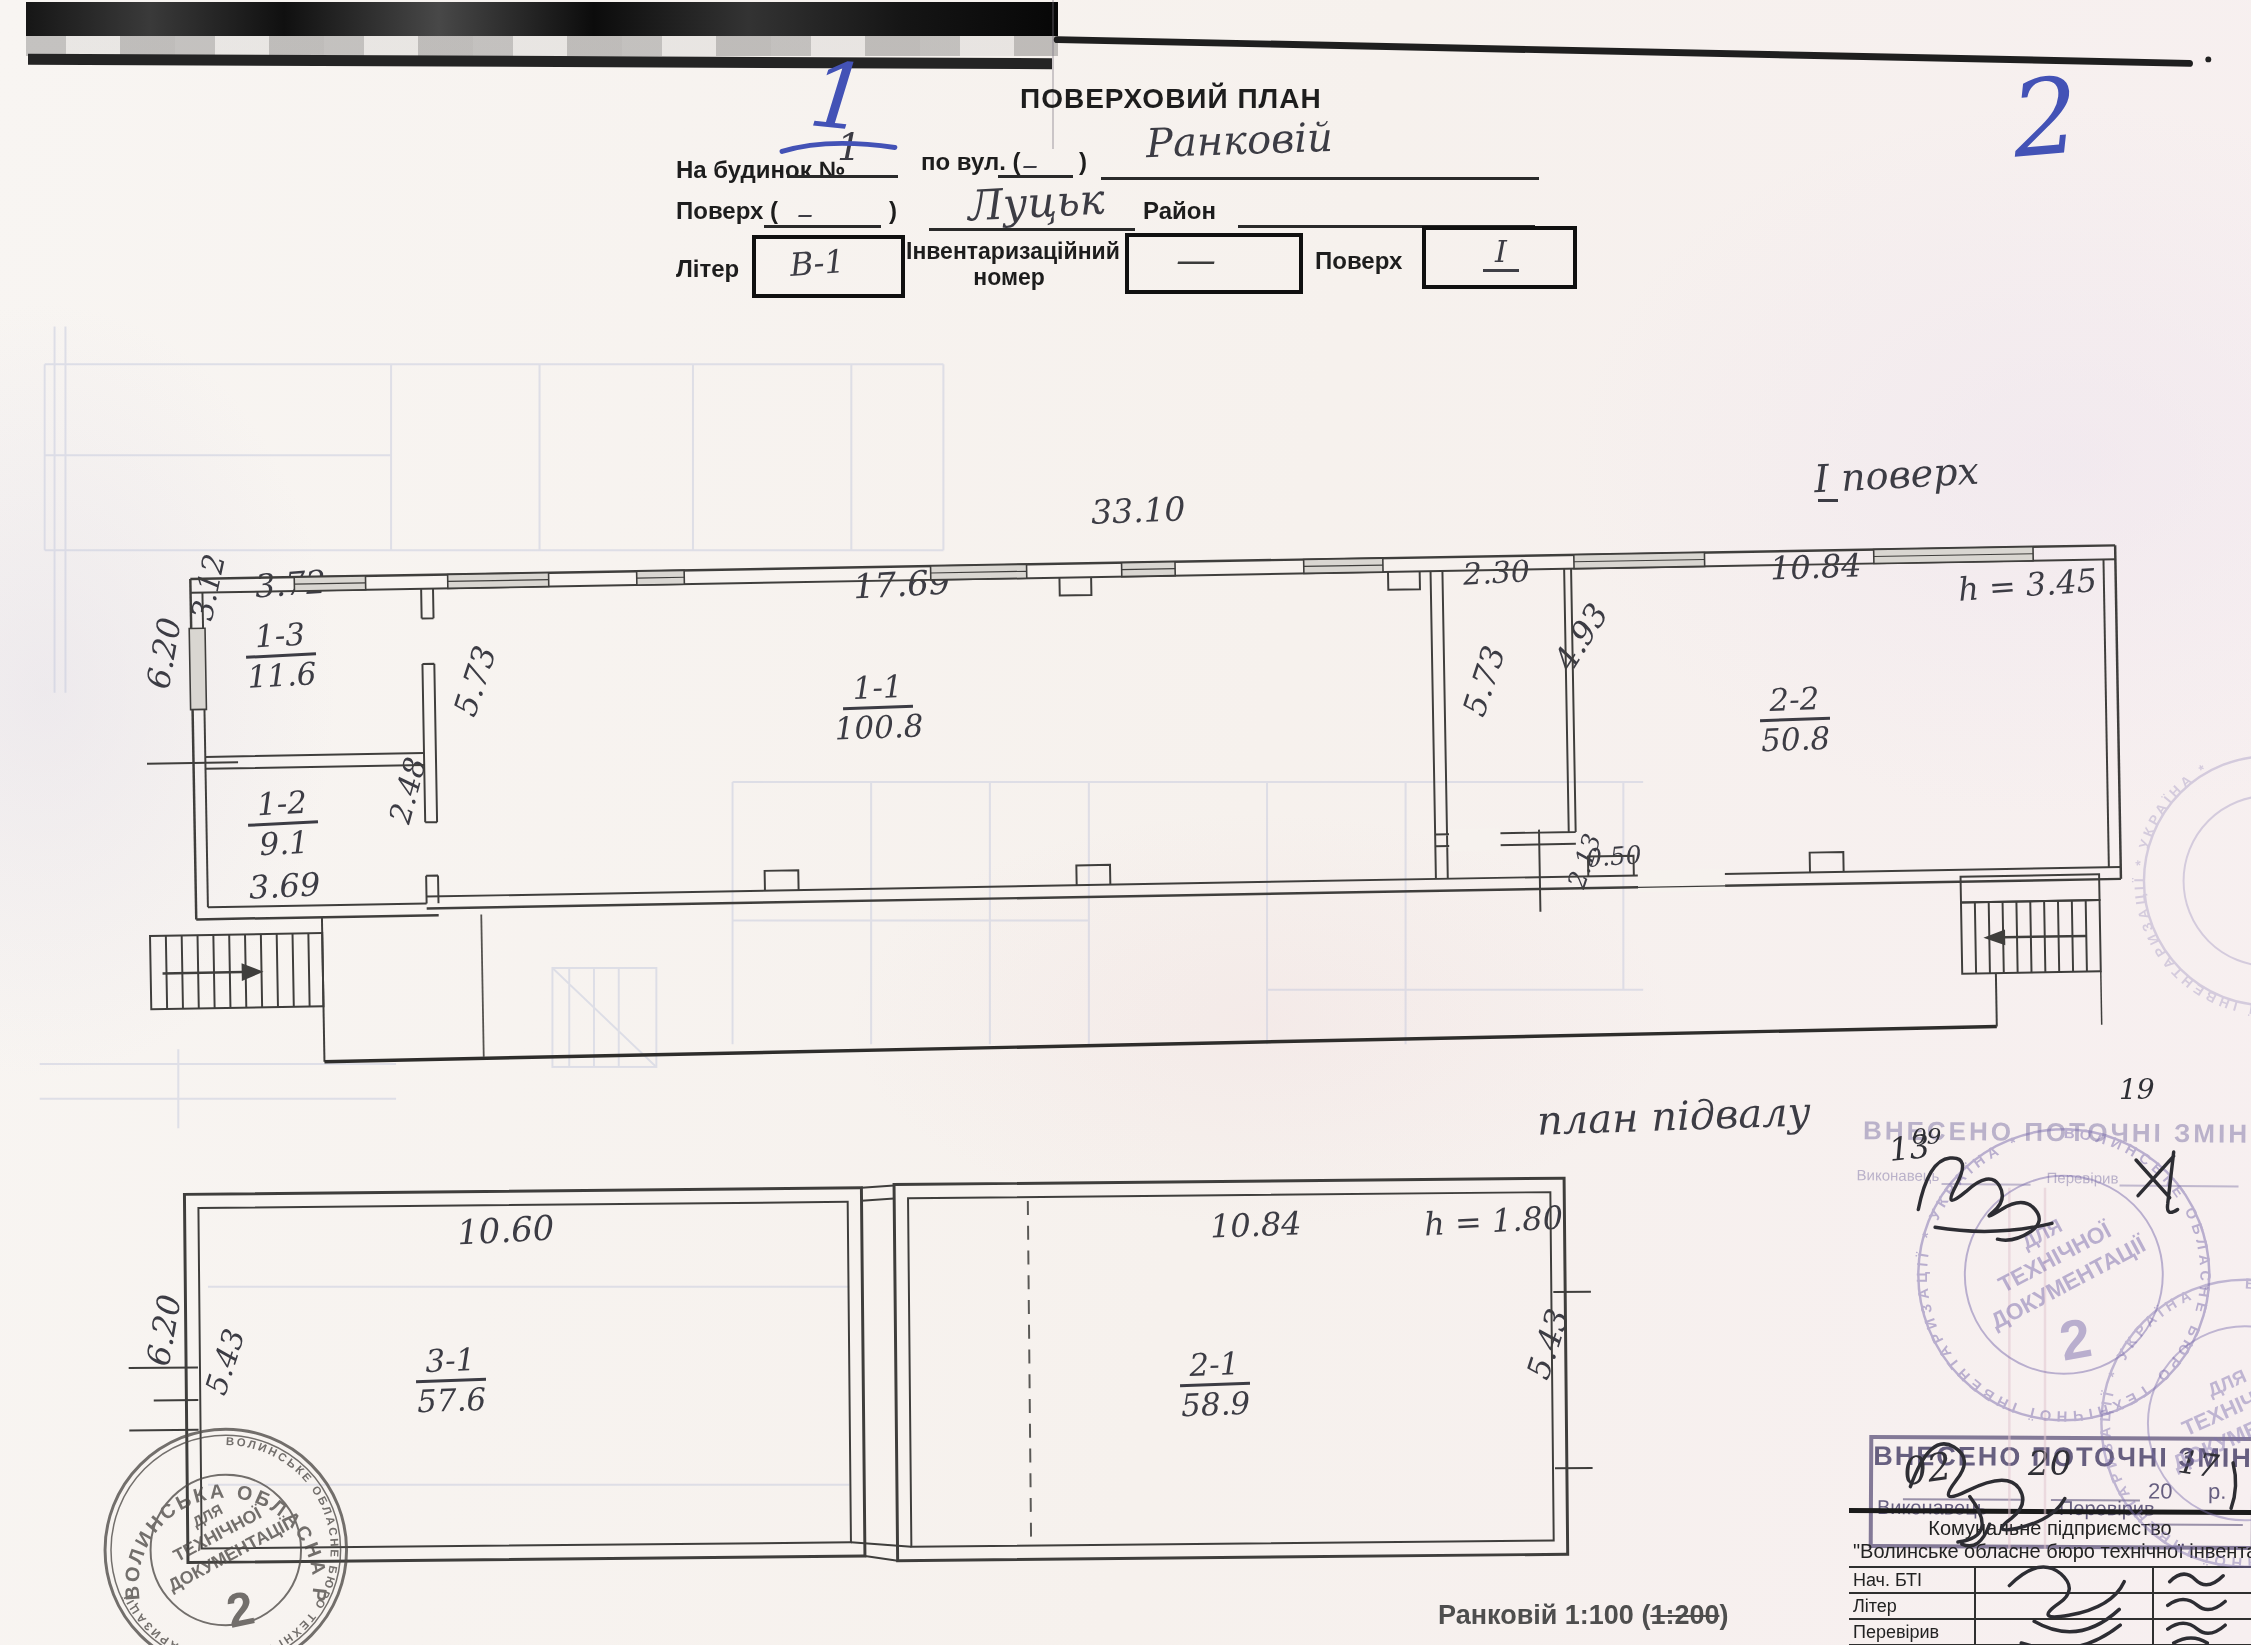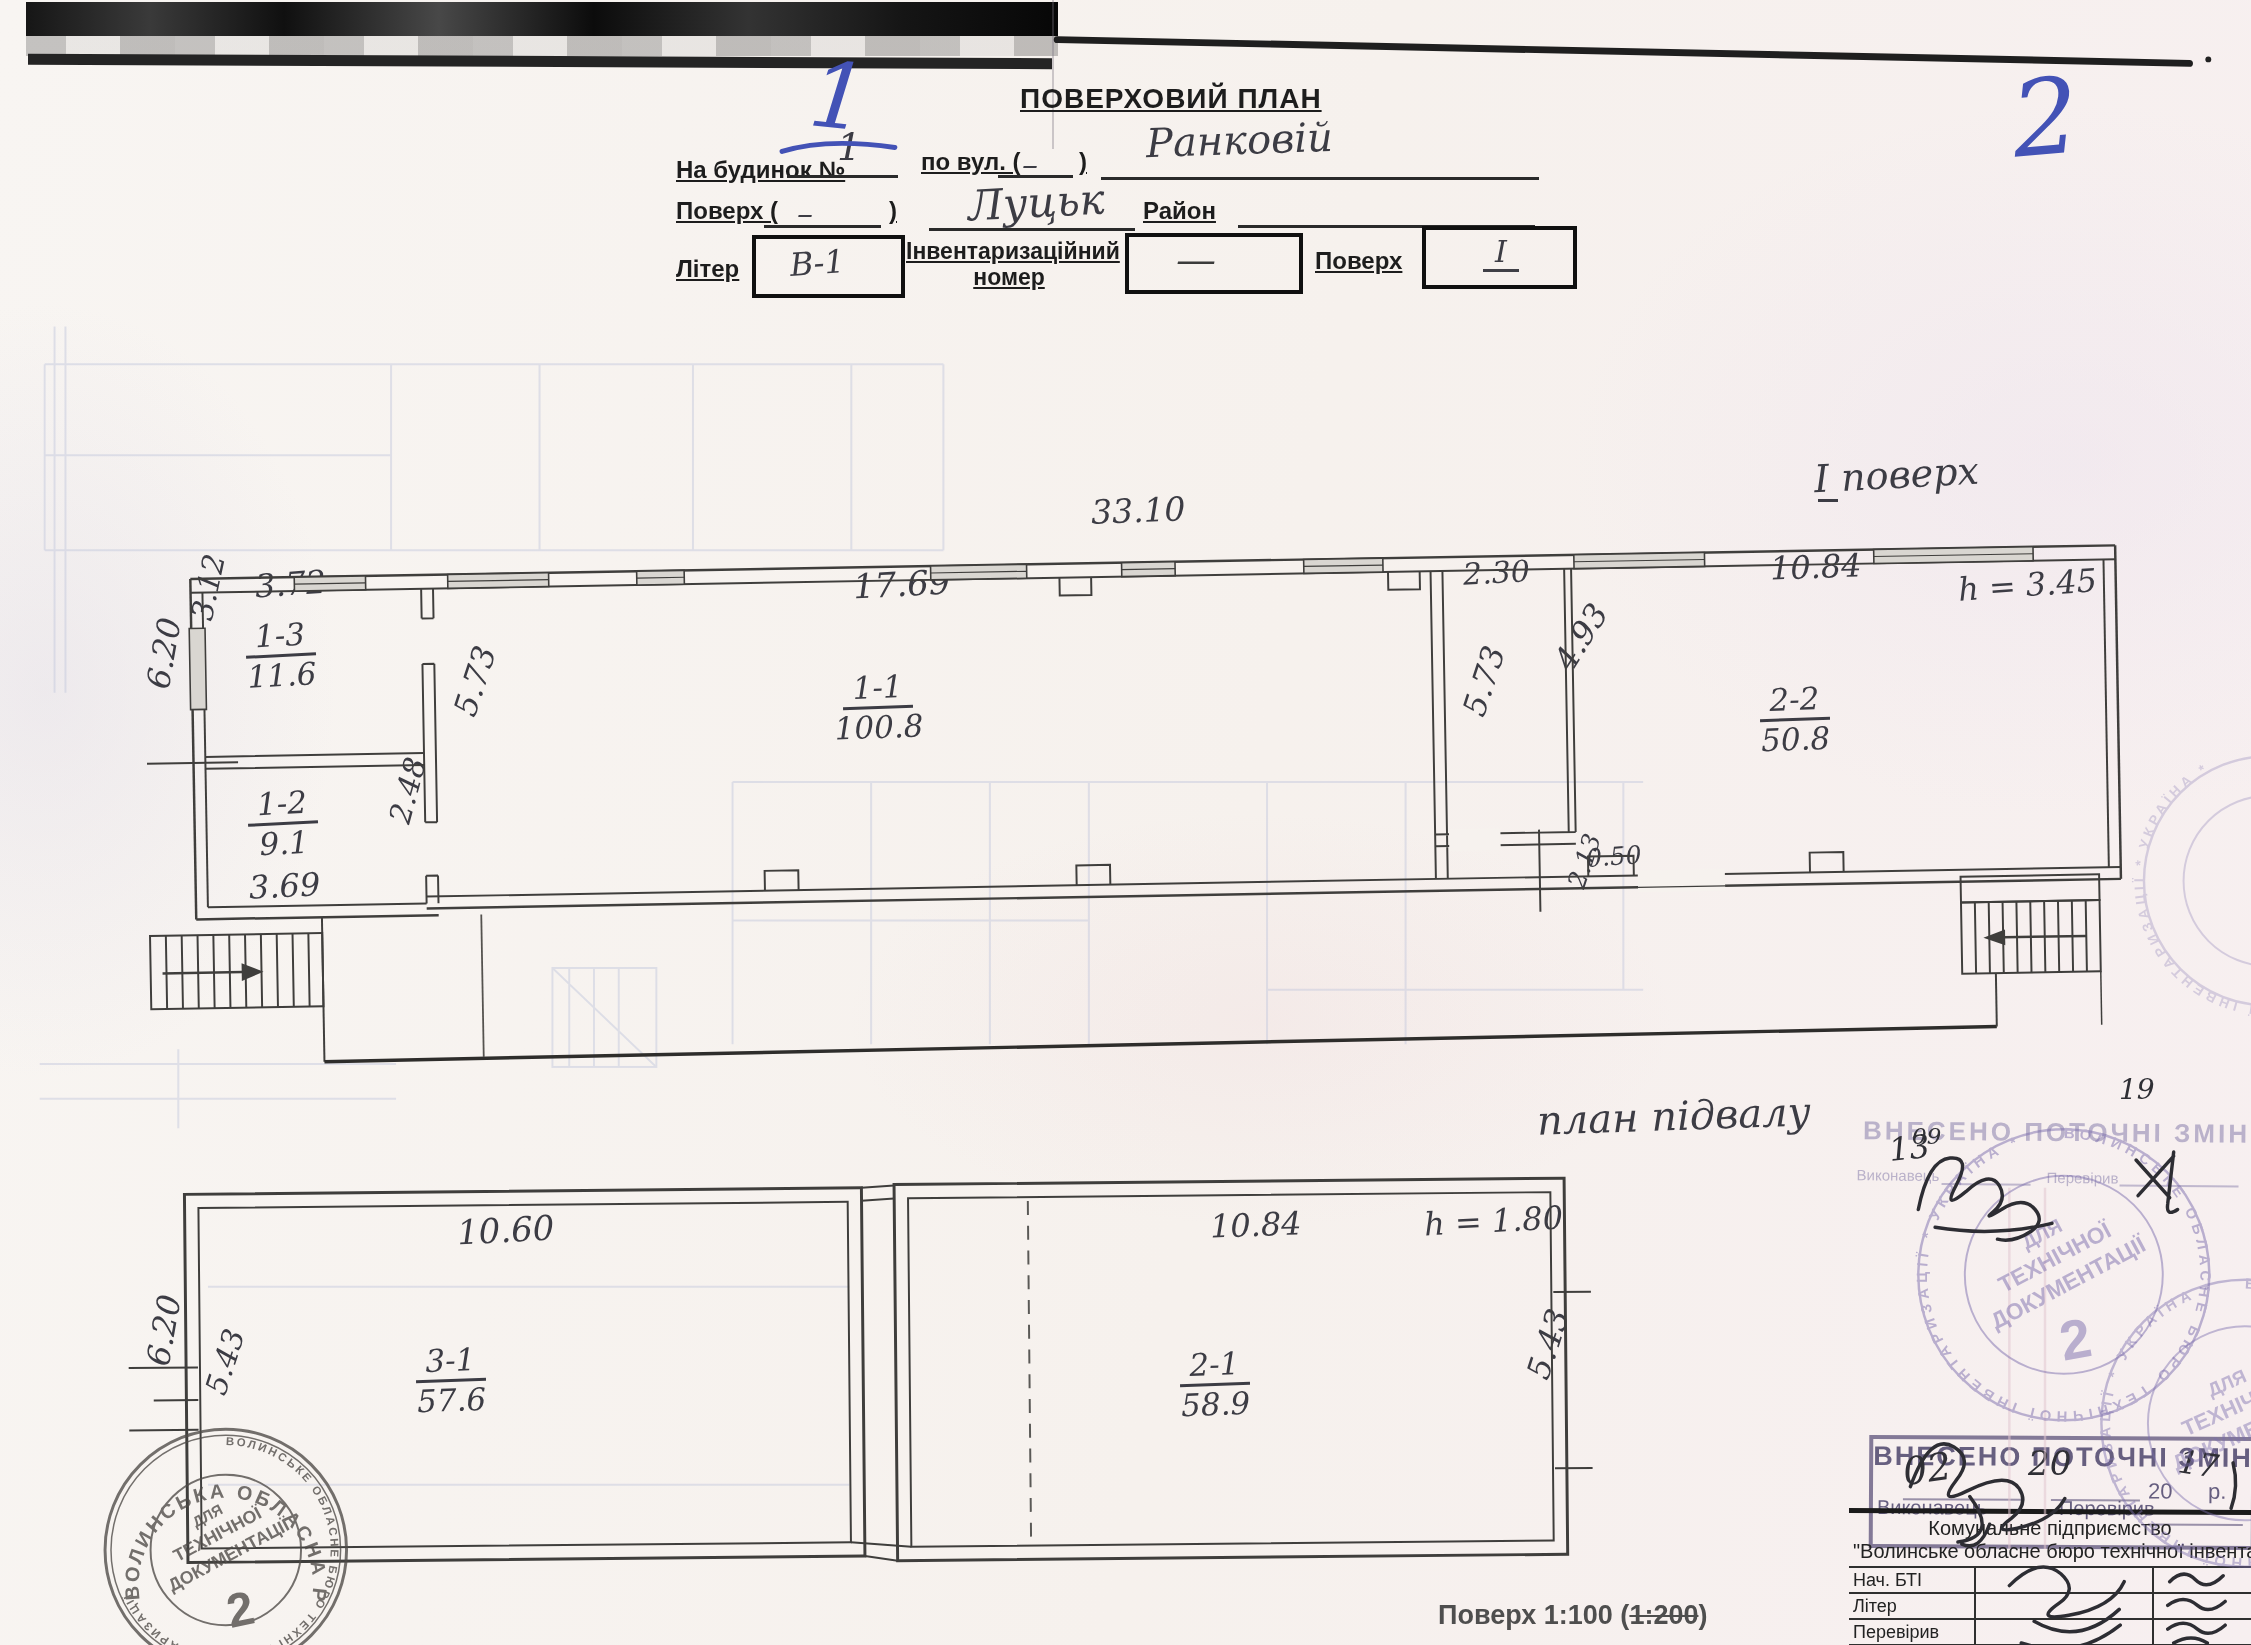--- a/index.html
+++ b/index.html
@@ -4,21 +4,21 @@
 <style>
   html,body{margin:0;padding:0;background:#e8e6e4;}
   .page{position:relative;width:2251px;height:1645px;overflow:hidden;
     font-family:"Liberation Sans",sans-serif;color:#1f1f1f;
     background:
       radial-gradient(594px 297px at 56% 62%, rgba(228,185,196,.12), transparent 70%),
       radial-gradient(693px 495px at 92% 28%, rgba(236,226,238,.45), transparent 72%),
       radial-gradient(416px 554px at 2% 42%, rgba(214,209,226,.30), transparent 70%),
       linear-gradient(100deg,#f8f5f2 0%,#f6f1ed 55%,#f7eff0 100%);}
   .abs{position:absolute;}
-  .lbl{font-weight:bold;font-size:24px;color:#1d1d1d;white-space:nowrap;text-decoration:underline;}
+  .lbl{font-weight:bold;font-size:24px;color:#1d1d1d;white-space:nowrap;}
   .hw{font-family:"DejaVu Serif",serif;font-style:italic;color:#3c3c44;white-space:nowrap;}
   .blue{font-family:"DejaVu Serif",serif;font-style:italic;color:#4352b6;}
   .u{border-bottom:3px solid #2a2a2a;height:0;}
   .box{border:4px solid #101010;}
   .frac{text-align:center;font-size:31px;line-height:1.05;}
   .frac .num{display:inline-block;border-bottom:3px solid #3c3c44;padding:0 10px 2px;}
   .frac .den{display:block;margin-top:2px;}
   .band1{left:26px;top:2px;width:1032px;height:34px;
     background:linear-gradient(90deg,#161616,#3a3a3a 12%,#101010 25%,#484848 40%,#0c0c0c 55%,#333 70%,#151515 85%,#070707);}
   .band1b{left:26px;top:36px;width:1032px;height:20px;opacity:.55;
@@ -335,21 +335,21 @@
       </div>
     <div class="orgrow">
         <div class="c1">Перевірив</div>
         <div class="c2"></div>
         <div class="c3"></div>
       </div>
 
   </div>
 
   <div class="abs scale" style="left:1438px;top:1600px">
-    <span>Поверх 1:100 (</span><span class="strike">1:200</span><span>)</span>
+    <span>Ранковій 1:100 (</span><span class="strike">1:200</span><span>)</span>
   </div>
 
   <svg class="abs" style="left:0;top:0;z-index:3" width="2251" height="1645" viewBox="0 0 2274 1662">
     <g stroke="#4352b6" fill="none" stroke-linecap="round">
       <path d="M790 153 q45 -14 114 -4" stroke-width="5"></path>
     </g>
     <g stroke="#2d2d33" fill="none" stroke-width="3.5" stroke-linecap="round" stroke-linejoin="round">
       <path d="M1938 1222 q10 -50 32 -52 q22 -2 6 28 q-14 26 10 6 q24 -22 34 -6 q8 14 -6 26 q-12 10 8 -2 q22 -14 34 0 q10 12 -4 22 q-18 12 -34 8"></path>
       <path d="M1955 1240 q60 10 118 -4"></path>
       <path d="M2160 1208 l36 -40 M2158 1172 l34 38 M2196 1164 l-6 52 q-2 14 10 6"></path>

